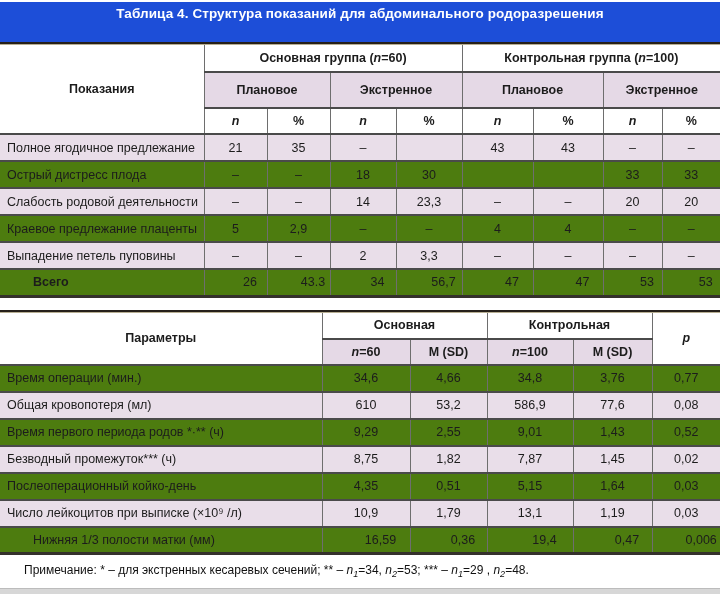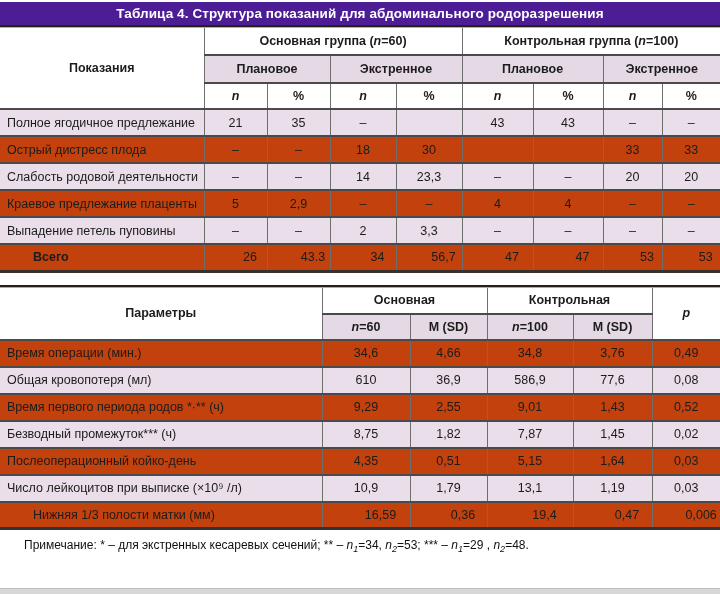--- a/index.html
+++ b/index.html
@@ -5,26 +5,26 @@
   html, body { margin: 0; padding: 0; background: #ffffff; }
   body {
     width: 720px; height: 594px;
     font-family: "Liberation Sans", sans-serif;
     color: #1c1c1c;
     overflow: hidden;
   }
   .page { width: 720px; height: 594px; position: relative; padding-top: 2px; box-sizing: border-box; }
 
   .title-bar {
-    background: #4c1d95;
+    background: #1d4ed8;
     color: #ffffff;
     font-weight: bold;
     font-size: 13.5px;
     text-align: center;
-    height: 23px;
+    height: 40px;
     line-height: 24px;
     letter-spacing: 0.1px;
   }
   .rule-dark { height: 2px; background: #26201a; }
   .rule-tan  { height: 1px; background: #b7ae92; }
 
   table {
     border-collapse: collapse;
     table-layout: fixed;
     width: 720px;
@@ -43,25 +43,25 @@
     white-space: nowrap;
   }
   th:first-child, td:first-child { border-left: none; }
   th:last-child,  td:last-child  { border-right: none; }
   thead tr:first-child th { border-top: none; }
   tbody tr:last-child td { border-bottom: 3px solid #35312c; padding-left: 33px; }
 
   th { font-weight: bold; background: #ffffff; }
   th.lav { background: #e5d9e6; }
   tr.h-group { height: 27px; }
-  tr.h-sub   { height: 28px; }
+  tr.h-sub   { height: 36px; }
   tr.h-unit  { height: 26px; }
   tr.h-t5    { height: 26px; }
 
-  tbody tr { height: 27px; background: #c2410c; }
+  tbody tr { height: 27px; background: #4d7c0f; }
   tbody tr.shaded { background: #e9dee9; border-radius: 6px; }
   td.lbl { text-align: left; padding-left: 7px; }
   tr.bold td.lbl { font-weight: bold; }
 
   .ital { font-style: italic; }
   i { font-style: italic; }
 
   .gap { height: 12px; background: #ffffff; }
 
   .footnote {
@@ -226,26 +226,26 @@
           <th class="lav">M (SD)</th>
         </tr>
       </thead>
       <tbody>
           <tr>
             <td class="lbl">Время операции (мин.)</td>
             <td class="val">34,6</td>
             <td class="val">4,66</td>
             <td class="val">34,8</td>
             <td class="val">3,76</td>
-            <td class="val">0,49</td>
+            <td class="val">0,77</td>
           </tr>
           <tr class="shaded">
             <td class="lbl">Общая кровопотеря (мл)</td>
             <td class="val">610</td>
-            <td class="val">36,9</td>
+            <td class="val">53,2</td>
             <td class="val">586,9</td>
             <td class="val">77,6</td>
             <td class="val">0,08</td>
           </tr>
           <tr>
             <td class="lbl">Время первого периода родов *·** (ч)</td>
             <td class="val">9,29</td>
             <td class="val">2,55</td>
             <td class="val">9,01</td>
             <td class="val">1,43</td>

